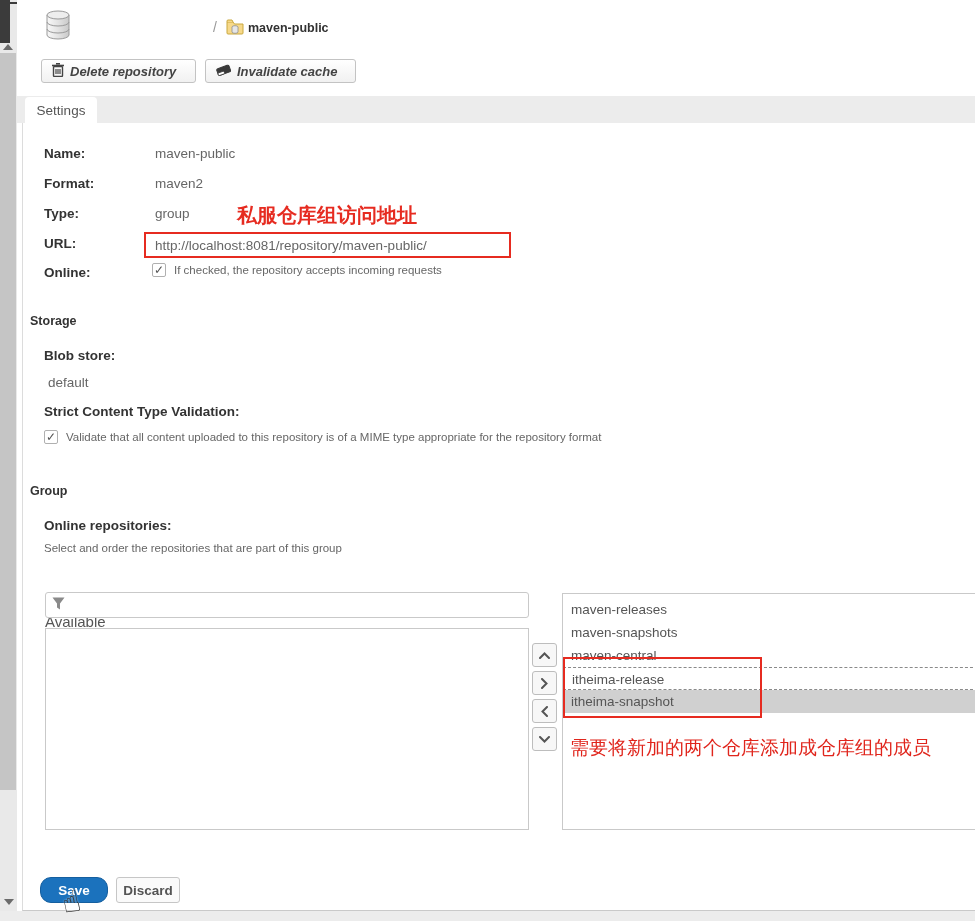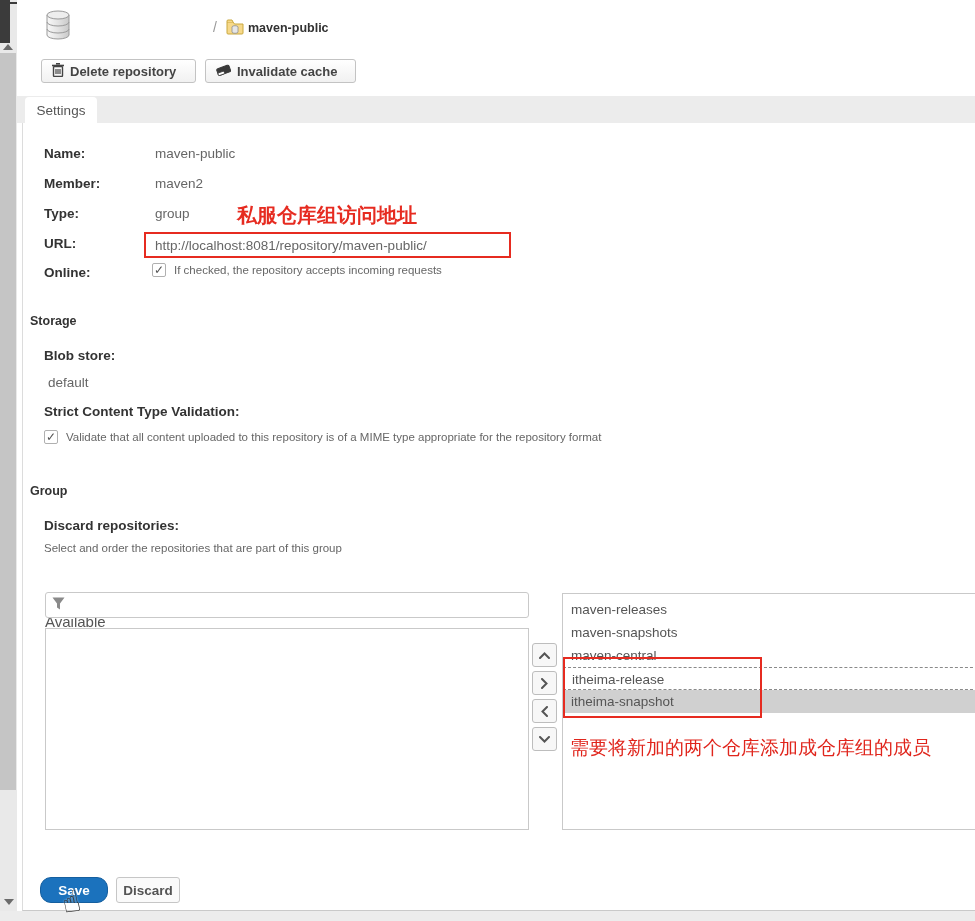--- a/index.html
+++ b/index.html
@@ -22,21 +22,21 @@
   .header { position:absolute; left:17px; top:0; right:0; height:95px; background:#fff; }
   .db-icon { position:absolute; left:27px; top:10px; }
   .page-title { position:absolute; left:62px; top:12px; font-size:23px; font-weight:bold; color:#176fc1; }
   .crumb-sep { position:absolute; left:196px; top:19px; font-size:14px; color:#999; }
   .folder-icon { position:absolute; left:209px; top:19px; }
   .crumb-current { position:absolute; left:231px; top:21px; font-size:12.5px; font-weight:bold; color:#333; }
 
   
   .tool-btn { position:absolute; top:59px; height:24px; display:flex; align-items:center; gap:6px;
               background:linear-gradient(#ffffff,#f1f1f1); border:1px solid #c3c3c3; border-radius:3px;
-              padding:0 10px; font-size:13px; font-weight:bold; color:#444; cursor:pointer; }
+              padding:0 10px; font-size:13px; font-weight:bold; color:#444; cursor:pointer;font-style:italic; }
   .btn-delete { left:24px; width:155px; }
   .btn-invalidate { left:188px; width:151px; }
 
   
   .tab-bar { position:absolute; left:17px; top:96px; right:0; height:27px; background:#ececec; }
   .tab-settings { position:absolute; left:25px; top:97px; width:72px; height:27px; background:#fff;
                   border-radius:4px 4px 0 0; font-size:13.5px; color:#555;
                   display:flex; align-items:center; justify-content:center; cursor:pointer; }
 
   
@@ -167,21 +167,21 @@
 
   <div class="tab-bar"></div>
   <div class="tab-settings">Settings</div>
 
   <div class="content"></div>
   <div class="bottom-strip"></div>
 
   <span class="fld-label" style="top:146px">Name:</span>
   <span class="fld-value" style="top:146px">maven-public</span>
 
-  <span class="fld-label" style="top:176px">Member:</span>
+  <span class="fld-label" style="top:176px">Format:</span>
   <span class="fld-value" style="top:176px">maven2</span>
 
   <span class="fld-label" style="top:206px">Type:</span>
   <span class="fld-value" style="top:206px">group</span>
 
   <span class="fld-label" style="top:236px">URL:</span>
   <span class="fld-value" style="top:238px">http://localhost:8081/repository/maven-public/</span>
 
   <span class="fld-label" style="top:265px">Online:</span>
   <div class="check-row" style="left:152px; top:263px;">
@@ -195,21 +195,21 @@
   <span class="section-hd" style="top:314px">Storage</span>
   <span class="fld-label" style="top:348px">Blob store:</span>
   <span class="fld-value" style="left:48px; top:375px">default</span>
   <span class="fld-label" style="top:404px">Strict Content Type Validation:</span>
   <div class="check-row" style="left:44px; top:430px;">
     <span class="checkbox">✓</span>
     <span class="help-text">Validate that all content uploaded to this repository is of a MIME type appropriate for the repository format</span>
   </div>
 
   <span class="section-hd" style="top:484px">Group</span>
-  <span class="fld-label" style="top:518px">Discard repositories:</span>
+  <span class="fld-label" style="top:518px">Online repositories:</span>
   <span class="help-text" style="position:absolute; left:44px; top:542px;">Select and order the repositories that are part of this group</span>
 
   <span class="col-hd" style="left:45px">Available</span>
   <span class="col-hd" style="left:565px">Members</span>
 
   <div class="filter-wrap">
     <span>
       <svg width="13" height="13" viewBox="0 0 13 13">
         <path d="M0.5 0.5 h12 l-4.5 6 v6 l-3 -2 v-4 z" fill="#8a8a8a"></path>
       </svg>

